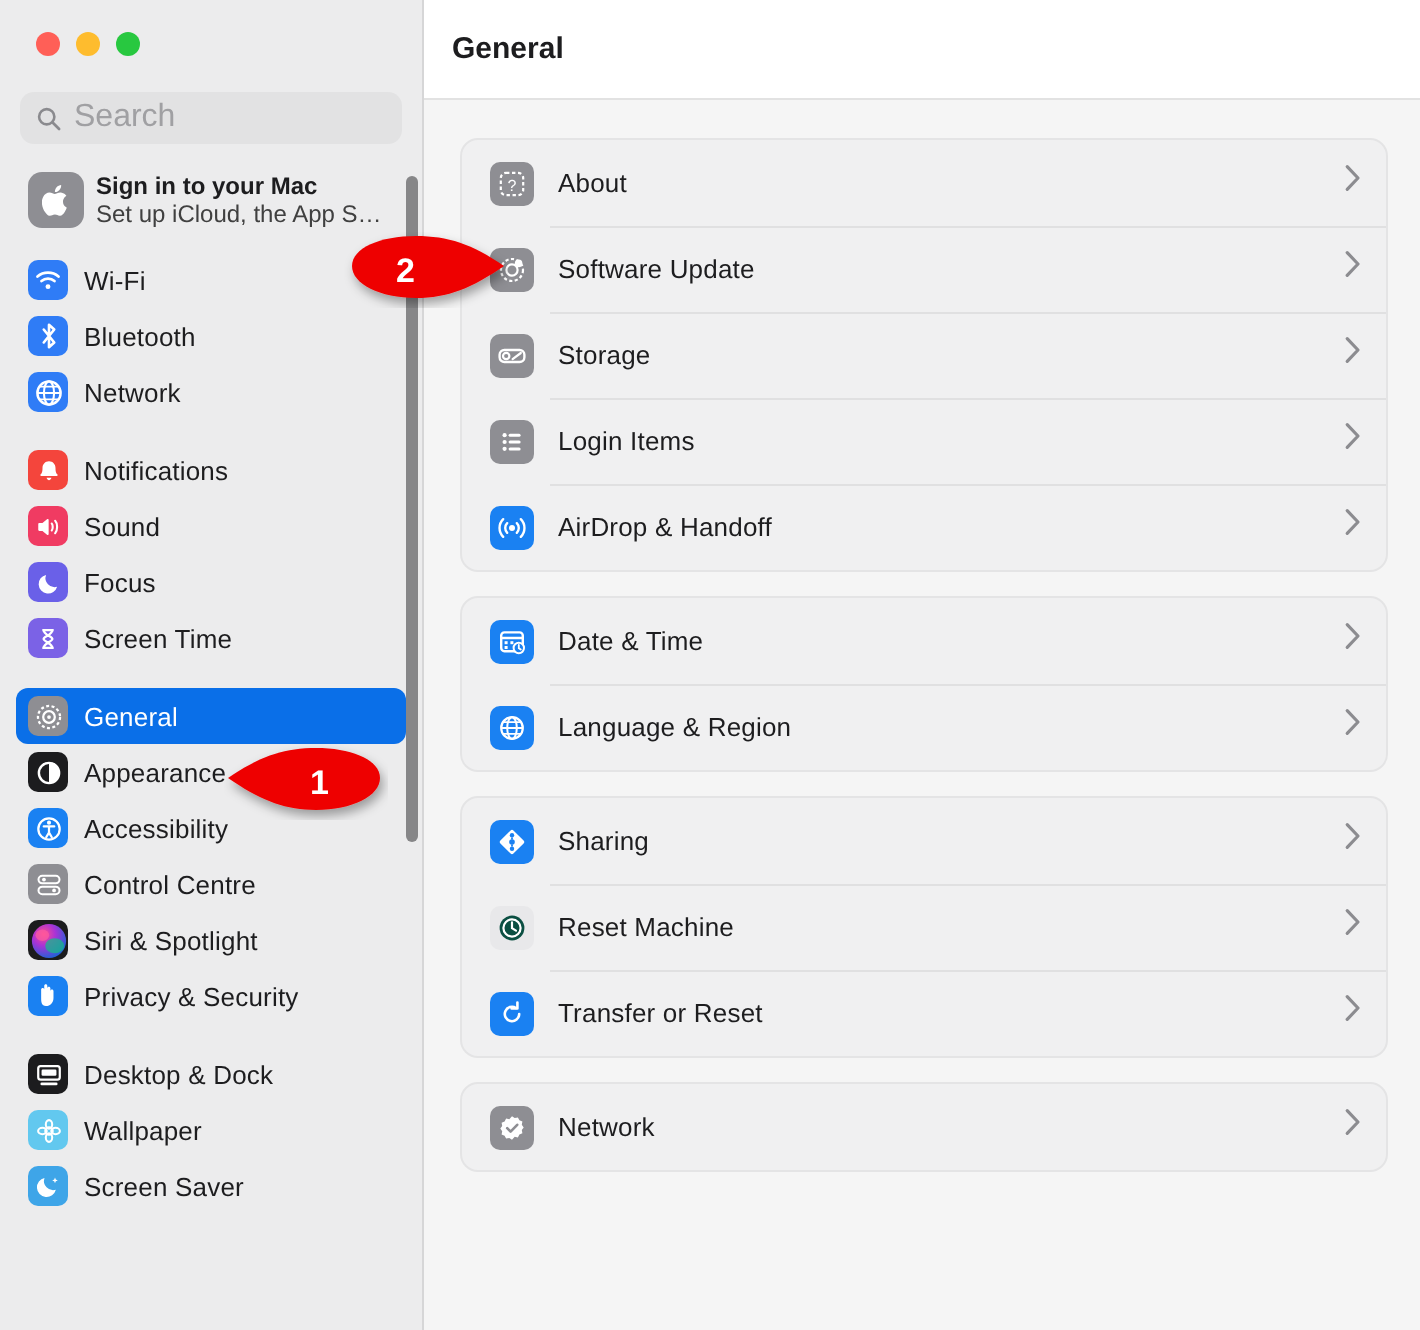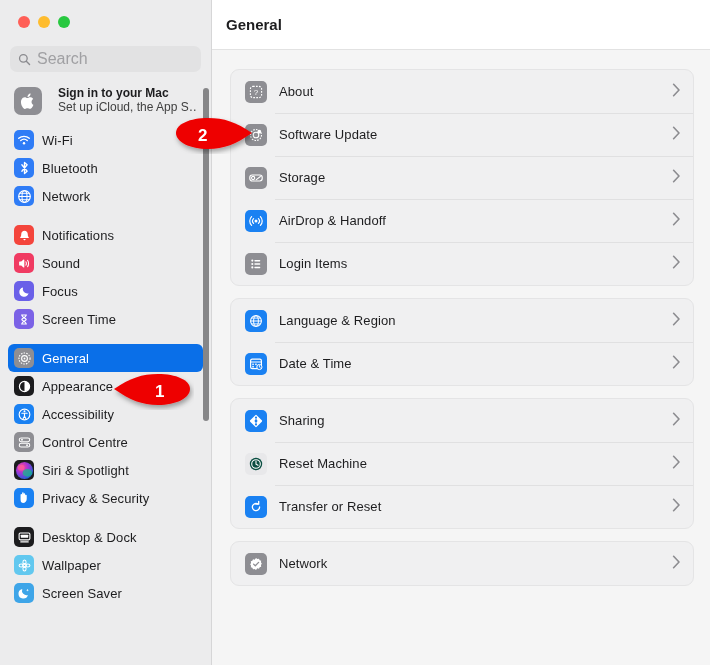--- a/index.html
+++ b/index.html
@@ -55,22 +55,22 @@
     font-size: 16px;
     color: #000000;
     width: 100%;
     padding: 0;
   }
   .search-input::placeholder { color: #a0a0a3; }
 
   
   .account-row {
     display: flex;
-    align-items: flex-end;
-    gap: 16px;
+    align-items: flex-start;
+    gap: 6px;
     margin: 9px 8px 0 8px;
     padding: 5px 6px;
     border-radius: 7px;
   }
   .acct-icon {
     width: 28px; height: 28px;
     border-radius: 7px;
     background: #8e8e93;
     display: flex; align-items: center; justify-content: center;
     color: #fff;
@@ -476,92 +476,92 @@
           </span>
           <span class="row-label">Storage</span>
           <span class="chev">
             <svg width="9" height="14" viewBox="0 0 9 14">
                 <path d="M1.6 1.3L7 7l-5.4 5.7" fill="none" stroke="#8c8c90" stroke-width="1.6" stroke-linecap="round" stroke-linejoin="round"></path>
               </svg>
           </span>
         </div>
 
         <div class="row">
-          <span class="row-icon" style="background:#1a81f2;">
-            <svg width="16" height="16" viewBox="0 0 16 16">
-              <circle cx="8" cy="8" r="1.5" fill="#fff"></circle>
-              <path d="M5.6 10.4a3.4 3.4 0 0 1 0-4.8" fill="none" stroke="#fff" stroke-width="1.2" stroke-linecap="round"></path>
-              <path d="M10.4 5.6a3.4 3.4 0 0 1 0 4.8" fill="none" stroke="#fff" stroke-width="1.2" stroke-linecap="round"></path>
-              <path d="M3.6 12.4a6.2 6.2 0 0 1 0-8.8" fill="none" stroke="#fff" stroke-width="1.2" stroke-linecap="round"></path>
-              <path d="M12.4 3.6a6.2 6.2 0 0 1 0 8.8" fill="none" stroke="#fff" stroke-width="1.2" stroke-linecap="round"></path>
-            </svg>
-          </span>
-          <span class="row-label">AirDrop &amp; Handoff</span>
-          <span class="chev">
-            <svg width="9" height="14" viewBox="0 0 9 14">
-                <path d="M1.6 1.3L7 7l-5.4 5.7" fill="none" stroke="#8c8c90" stroke-width="1.6" stroke-linecap="round" stroke-linejoin="round"></path>
-              </svg>
-          </span>
-        </div>
-
-        <div class="row">
           <span class="row-icon" style="background:#8e8e93;">
             <svg width="16" height="16" viewBox="0 0 16 16">
               <g fill="#fff">
                 <circle cx="4.3" cy="4.6" r="1.05"></circle>
                   <rect x="6.3" y="3.9" width="6" height="1.5" rx="0.75"></rect>
                 <circle cx="4.3" cy="8" r="1.05"></circle>
                   <rect x="6.3" y="7.3" width="6" height="1.5" rx="0.75"></rect>
                 <circle cx="4.3" cy="11.4" r="1.05"></circle>
                   <rect x="6.3" y="10.7" width="6" height="1.5" rx="0.75"></rect>
               </g>
             </svg>
           </span>
           <span class="row-label">Login Items</span>
           <span class="chev">
             <svg width="9" height="14" viewBox="0 0 9 14">
                 <path d="M1.6 1.3L7 7l-5.4 5.7" fill="none" stroke="#8c8c90" stroke-width="1.6" stroke-linecap="round" stroke-linejoin="round"></path>
               </svg>
           </span>
         </div>
+
+        <div class="row">
+          <span class="row-icon" style="background:#1a81f2;">
+            <svg width="16" height="16" viewBox="0 0 16 16">
+              <circle cx="8" cy="8" r="1.5" fill="#fff"></circle>
+              <path d="M5.6 10.4a3.4 3.4 0 0 1 0-4.8" fill="none" stroke="#fff" stroke-width="1.2" stroke-linecap="round"></path>
+              <path d="M10.4 5.6a3.4 3.4 0 0 1 0 4.8" fill="none" stroke="#fff" stroke-width="1.2" stroke-linecap="round"></path>
+              <path d="M3.6 12.4a6.2 6.2 0 0 1 0-8.8" fill="none" stroke="#fff" stroke-width="1.2" stroke-linecap="round"></path>
+              <path d="M12.4 3.6a6.2 6.2 0 0 1 0 8.8" fill="none" stroke="#fff" stroke-width="1.2" stroke-linecap="round"></path>
+            </svg>
+          </span>
+          <span class="row-label">AirDrop &amp; Handoff</span>
+          <span class="chev">
+            <svg width="9" height="14" viewBox="0 0 9 14">
+                <path d="M1.6 1.3L7 7l-5.4 5.7" fill="none" stroke="#8c8c90" stroke-width="1.6" stroke-linecap="round" stroke-linejoin="round"></path>
+              </svg>
+          </span>
+        </div>
       </div>
 
       <div class="card">
-        <div class="row">
-          <span class="row-icon" style="background:#1a81f2;">
-            <svg width="16" height="16" viewBox="0 0 16 16">
-              <circle cx="8" cy="8" r="5.4" fill="none" stroke="#fff" stroke-width="1.1"></circle>
-              <ellipse cx="8" cy="8" rx="2.4" ry="5.4" fill="none" stroke="#fff" stroke-width="1"></ellipse>
-              <line x1="2.6" y1="8" x2="13.4" y2="8" stroke="#fff" stroke-width="1"></line>
-              <line x1="3.6" y1="5.1" x2="12.4" y2="5.1" stroke="#fff" stroke-width="0.9"></line>
-              <line x1="3.6" y1="10.9" x2="12.4" y2="10.9" stroke="#fff" stroke-width="0.9"></line>
-            </svg>
-          </span>
-          <span class="row-label">Language &amp; Region</span>
-          <span class="chev">
-            <svg width="9" height="14" viewBox="0 0 9 14">
-                <path d="M1.6 1.3L7 7l-5.4 5.7" fill="none" stroke="#8c8c90" stroke-width="1.6" stroke-linecap="round" stroke-linejoin="round"></path>
-              </svg>
-          </span>
-        </div>
         <div class="row">
           <span class="row-icon" style="background:#1a81f2;">
             <svg width="16" height="16" viewBox="0 0 16 16">
               <rect x="2.6" y="3.2" width="10.8" height="9.4" rx="1.6" fill="none" stroke="#fff" stroke-width="1.2"></rect>
               <line x1="2.6" y1="6" x2="13.4" y2="6" stroke="#fff" stroke-width="1.2"></line>
               <g fill="#fff">
                 <rect x="4.3" y="7.6" width="1.5" height="1.5"></rect>
                   <rect x="7.2" y="7.6" width="1.5" height="1.5"></rect>
                 <rect x="4.3" y="10" width="1.5" height="1.5"></rect>
               </g>
               <circle cx="11.4" cy="11" r="2.6" fill="#1a81f2" stroke="#fff" stroke-width="1"></circle>
               <path d="M11.4 9.5v1.6l1 .7" fill="none" stroke="#fff" stroke-width="0.9" stroke-linecap="round"></path>
             </svg>
           </span>
           <span class="row-label">Date &amp; Time</span>
+          <span class="chev">
+            <svg width="9" height="14" viewBox="0 0 9 14">
+                <path d="M1.6 1.3L7 7l-5.4 5.7" fill="none" stroke="#8c8c90" stroke-width="1.6" stroke-linecap="round" stroke-linejoin="round"></path>
+              </svg>
+          </span>
+        </div>
+        <div class="row">
+          <span class="row-icon" style="background:#1a81f2;">
+            <svg width="16" height="16" viewBox="0 0 16 16">
+              <circle cx="8" cy="8" r="5.4" fill="none" stroke="#fff" stroke-width="1.1"></circle>
+              <ellipse cx="8" cy="8" rx="2.4" ry="5.4" fill="none" stroke="#fff" stroke-width="1"></ellipse>
+              <line x1="2.6" y1="8" x2="13.4" y2="8" stroke="#fff" stroke-width="1"></line>
+              <line x1="3.6" y1="5.1" x2="12.4" y2="5.1" stroke="#fff" stroke-width="0.9"></line>
+              <line x1="3.6" y1="10.9" x2="12.4" y2="10.9" stroke="#fff" stroke-width="0.9"></line>
+            </svg>
+          </span>
+          <span class="row-label">Language &amp; Region</span>
           <span class="chev">
             <svg width="9" height="14" viewBox="0 0 9 14">
                 <path d="M1.6 1.3L7 7l-5.4 5.7" fill="none" stroke="#8c8c90" stroke-width="1.6" stroke-linecap="round" stroke-linejoin="round"></path>
               </svg>
           </span>
         </div>
       </div>
 
       <div class="card">
         <div class="row">

